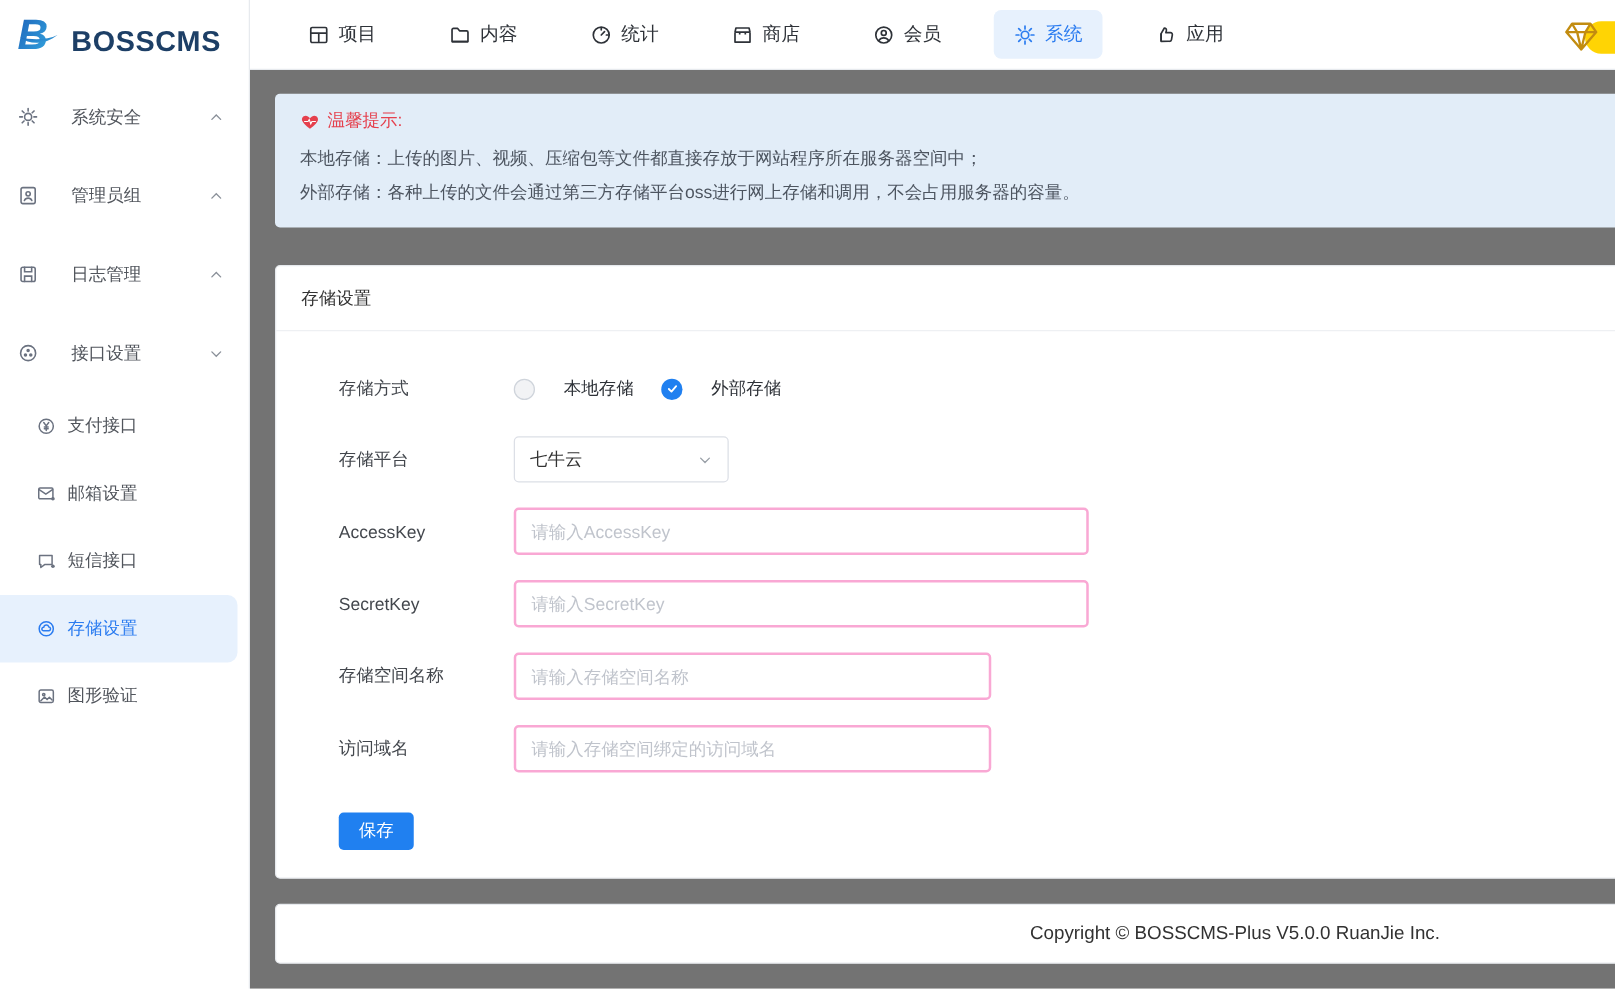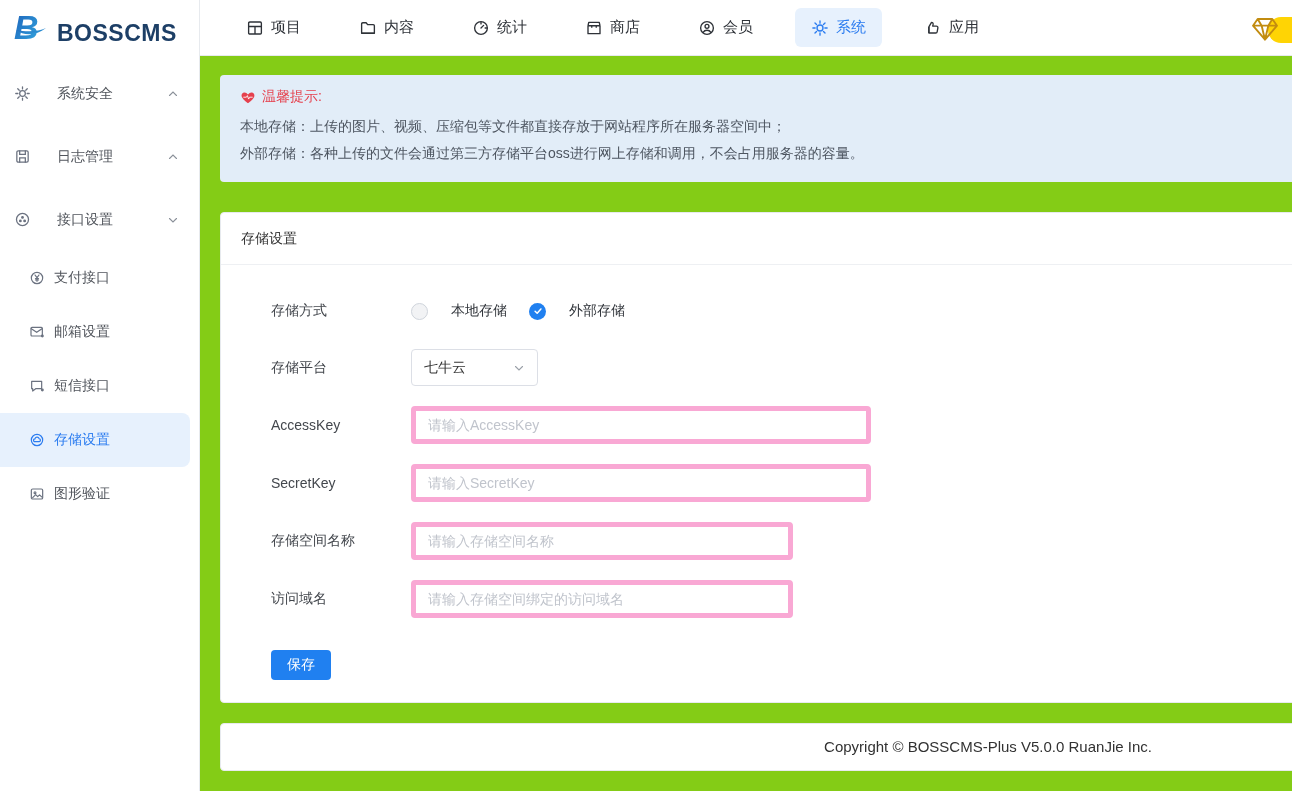--- a/index.html
+++ b/index.html
@@ -24,42 +24,42 @@
   .topbar { height:56px; min-height:56px; background:#fff; border-bottom:1px solid #e7eaee; display:flex; align-items:center; padding-left:30px; position:relative; overflow:hidden; }
   .topnav { display:flex; align-items:center; gap:26px; }
   .topnav-item { display:flex; align-items:center; gap:7px; font-size:15px; color:#2e3238; padding:10px 16px; border-radius:6px; cursor:pointer; white-space:nowrap; }
   .topnav-item.active { background:#e7f1fd; color:#2b7cf0; }
   .topnav-item .tn-icon { display:flex; }
   .vip { position:absolute; right:-20px; top:13px; width:66px; height:32px; }
   .vip-blob { position:absolute; right:0; top:4px; width:44px; height:26px; background:#ffd404; border-radius:13px; }
   .vip .gem { position:absolute; left:2px; top:0; }
 
   
-  .content { flex:1; background:#84cc16; padding:19px 0 14px 20px; overflow:hidden; }
+  .content { flex:1; background:#737373; padding:19px 0 14px 20px; overflow:hidden; }
   .inner { width:1536px; }
 
   .notice { background:#e2edf8; border-radius:4px; padding:13px 20px 15px; margin-bottom:30px; }
   .notice-title { display:flex; align-items:center; gap:6px; color:#e5404d; font-size:14px; margin-bottom:7px; }
   .notice-line { color:#4d5560; font-size:14px; line-height:27px; }
 
   .card { background:#fff; border:1px solid #e7eaee; border-radius:4px; margin-bottom:20px; }
   .card-header { height:52px; line-height:51px; padding:0 20px; border-bottom:1px solid #eef0f3; font-size:14px; color:#333; }
   .card-body { padding:28px 20px 22px 50px; }
   .form-row { display:flex; align-items:center; min-height:36px; margin-bottom:20px; }
   .form-label { width:140px; min-width:140px; font-size:14px; color:#43474d; }
 
   .radio-group { display:flex; align-items:center; gap:22px; }
   .radio-opt { display:flex; align-items:center; gap:23px; font-size:14px; color:#2e3238; cursor:pointer; }
   .radio-circle { width:17px; height:17px; border-radius:50%; border:1px solid #cfd4db; background:#f2f3f5; }
   .radio-circle.checked { border:none; background:#2080f0; color:#fff; display:flex; align-items:center; justify-content:center; font-size:11px; font-weight:bold; }
 
-  .select-box { width:127px; height:37px; border:1px solid #dcdfe6; border-radius:4px; background:#fff; display:flex; align-items:center; justify-content:space-between; padding:0 12px; font-size:14px; color:#333; cursor:pointer; }
+  .select-box { width:172px; height:37px; border:1px solid #dcdfe6; border-radius:4px; background:#fff; display:flex; align-items:center; justify-content:space-between; padding:0 12px; font-size:14px; color:#333; cursor:pointer; }
   .select-box .chev { color:#9aa0a8; display:flex; }
 
-  .text-input { height:38px; border:5px solid #f9a8d4; border-radius:4px; padding:0 12px; font-size:14px; color:#333; background:#fff; outline:none; font-family:inherit; }
+  .text-input { height:38px; border:2px solid #f9a8d4; border-radius:4px; padding:0 12px; font-size:14px; color:#333; background:#fff; outline:none; font-family:inherit; }
   .text-input::placeholder { color:#c0c4cc; }
   .w-wide { width:460px; }
   .w-mid { width:382px; }
 
   .save-btn { margin-top:12px; width:60px; height:30px; background:#2080f0; color:#fff; border:none; border-radius:4px; font-size:14px; cursor:pointer; font-family:inherit; }
 
   .footer { background:#fff; border:1px solid #e7eaee; border-radius:4px; height:48px; line-height:46px; text-align:center; font-size:15px; color:#323232; }
 </style>
 </head>
 <body>
@@ -90,20 +90,35 @@
             </svg>
         </span>
         <span>系统安全</span>
         <span class="chev">
             <svg width="12" height="12" viewBox="0 0 24 24" fill="none" stroke="currentColor" stroke-width="2.2" stroke-linecap="round">
               <polyline points="5,15 12,8 19,15"></polyline>
             </svg>
           </span>
       </div>
 
+      <div class="side-group">
+        <span class="side-icon">
+          <svg width="17" height="17" viewBox="0 0 24 24" fill="none" stroke="currentColor" stroke-width="1.8" stroke-linecap="round">
+              <rect x="4" y="3" width="16" height="18" rx="2"></rect>
+              <circle cx="12" cy="10" r="2.4"></circle>
+              <path d="M7.8 17.5a4.6 4.6 0 018.4 0"></path>
+            </svg>
+        </span>
+        <span>管理员组</span>
+        <span class="chev">
+            <svg width="12" height="12" viewBox="0 0 24 24" fill="none" stroke="currentColor" stroke-width="2.2" stroke-linecap="round">
+              <polyline points="5,15 12,8 19,15"></polyline>
+            </svg>
+          </span>
+      </div>
 
       <div class="side-group">
         <span class="side-icon">
           <svg width="17" height="17" viewBox="0 0 24 24" fill="none" stroke="currentColor" stroke-width="1.8" stroke-linecap="round">
               <rect x="4" y="4" width="16" height="16" rx="2"></rect>
               <path d="M8 4v5h8V4M8 20v-6h8v6"></path>
             </svg>
         </span>
         <span>日志管理</span>
         <span class="chev">

